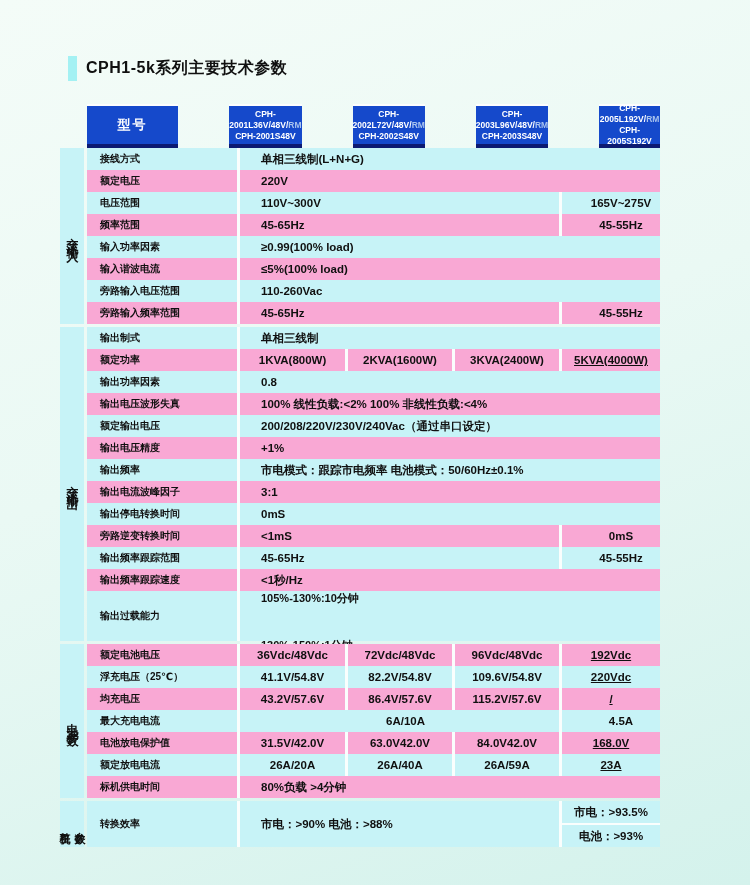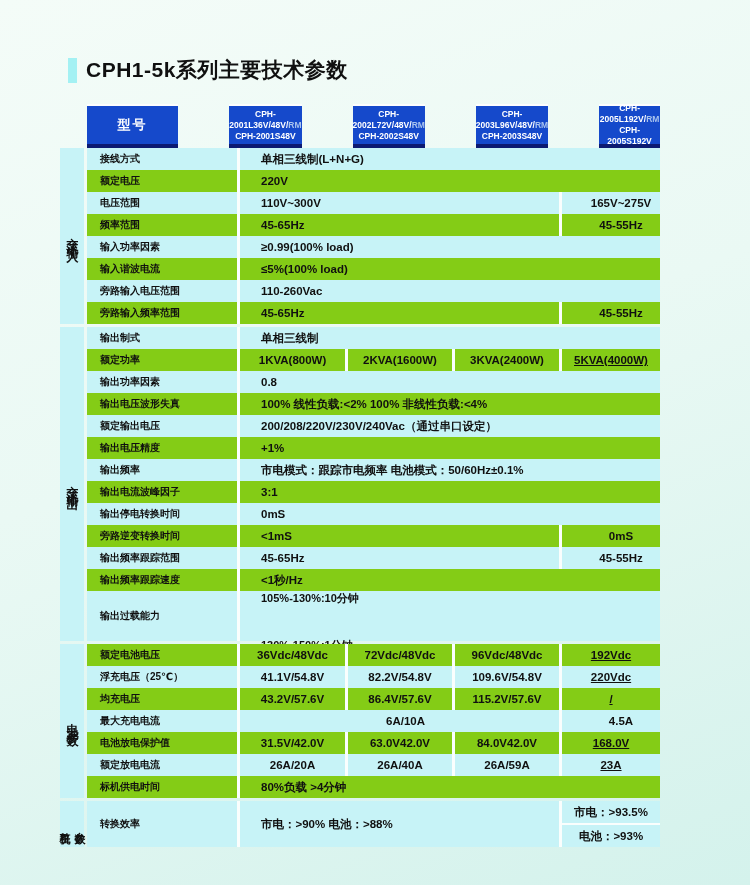--- a/index.html
+++ b/index.html
@@ -8,21 +8,21 @@
     font-family:"Liberation Sans","DejaVu Sans",sans-serif;
     font-weight:700;color:#101010;
     background:linear-gradient(160deg,#f4fcf8 0%,#eaf9f4 45%,#d4f2ec 100%);
     overflow:hidden;
   }
   .page{position:relative;width:750px;height:885px;}
 
   
   .title-row{position:absolute;left:68px;top:56px;display:flex;align-items:center;}
   .accent{width:9px;height:25px;background:#a4f1f3;margin-right:9px;}
-  .page-title{font-size:21px;margin:0;letter-spacing:.5px;}
+  .page-title{font-size:16px;margin:0;letter-spacing:.5px;}
 
   
   .spec-table{position:absolute;left:60px;top:104px;width:600px;}
   .header-row{display:flex;margin-left:27px;width:573px;height:44px;gap:48px;}
   .hcell{
     box-sizing:border-box;background:#1549cb;color:#fff;
     border-top:2px solid #fdfdfd;border-bottom:4px solid #0c1a72;
     display:flex;flex-direction:column;align-items:center;justify-content:center;
     text-align:center;
   }
@@ -35,21 +35,21 @@
   .section-label{
     width:24px;background:#c7f3f7;margin-right:3px;
     display:flex;align-items:center;justify-content:center;
     font-size:12px;
   }
   .vlabel{writing-mode:vertical-rl;letter-spacing:4px;}
   .vlabel.half{letter-spacing:1px;font-size:11px;}
   .rows{flex:1;display:flex;flex-direction:column;}
   .row{display:flex;height:22px;}
   .row.cyan{background:#c7f3f7;}
-  .row.white{background:#84cc16;}
+  .row.white{background:#f9a8d4;}
   .label-cell{
     width:153px;box-sizing:border-box;padding-left:13px;
     border-right:3px solid #fafefd;
     display:flex;align-items:center;font-size:10px;white-space:nowrap;
   }
   .vals{flex:1;display:flex;}
   .span-val{flex:1;display:flex;align-items:center;padding-left:21px;font-size:11.5px;white-space:nowrap;}
   .span-val.w3{flex:0 0 319px;box-sizing:border-box;}
   .span-val.cen{justify-content:center;padding-left:12px;}
   .span-val.multi{flex-direction:column;align-items:flex-start;justify-content:space-between;line-height:15px;font-size:11px;gap:32px;}

